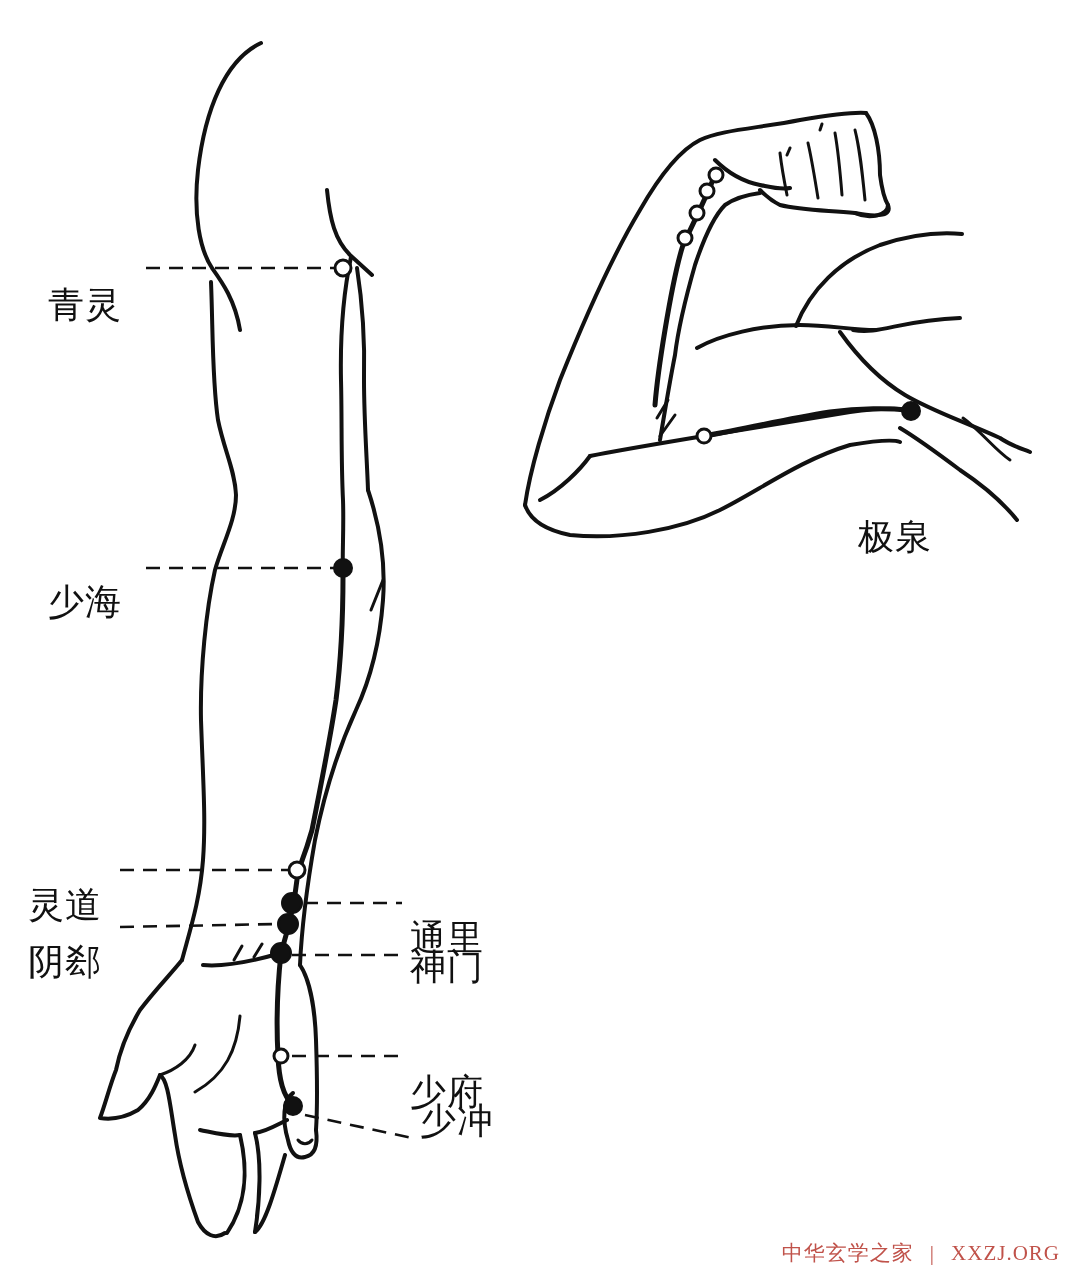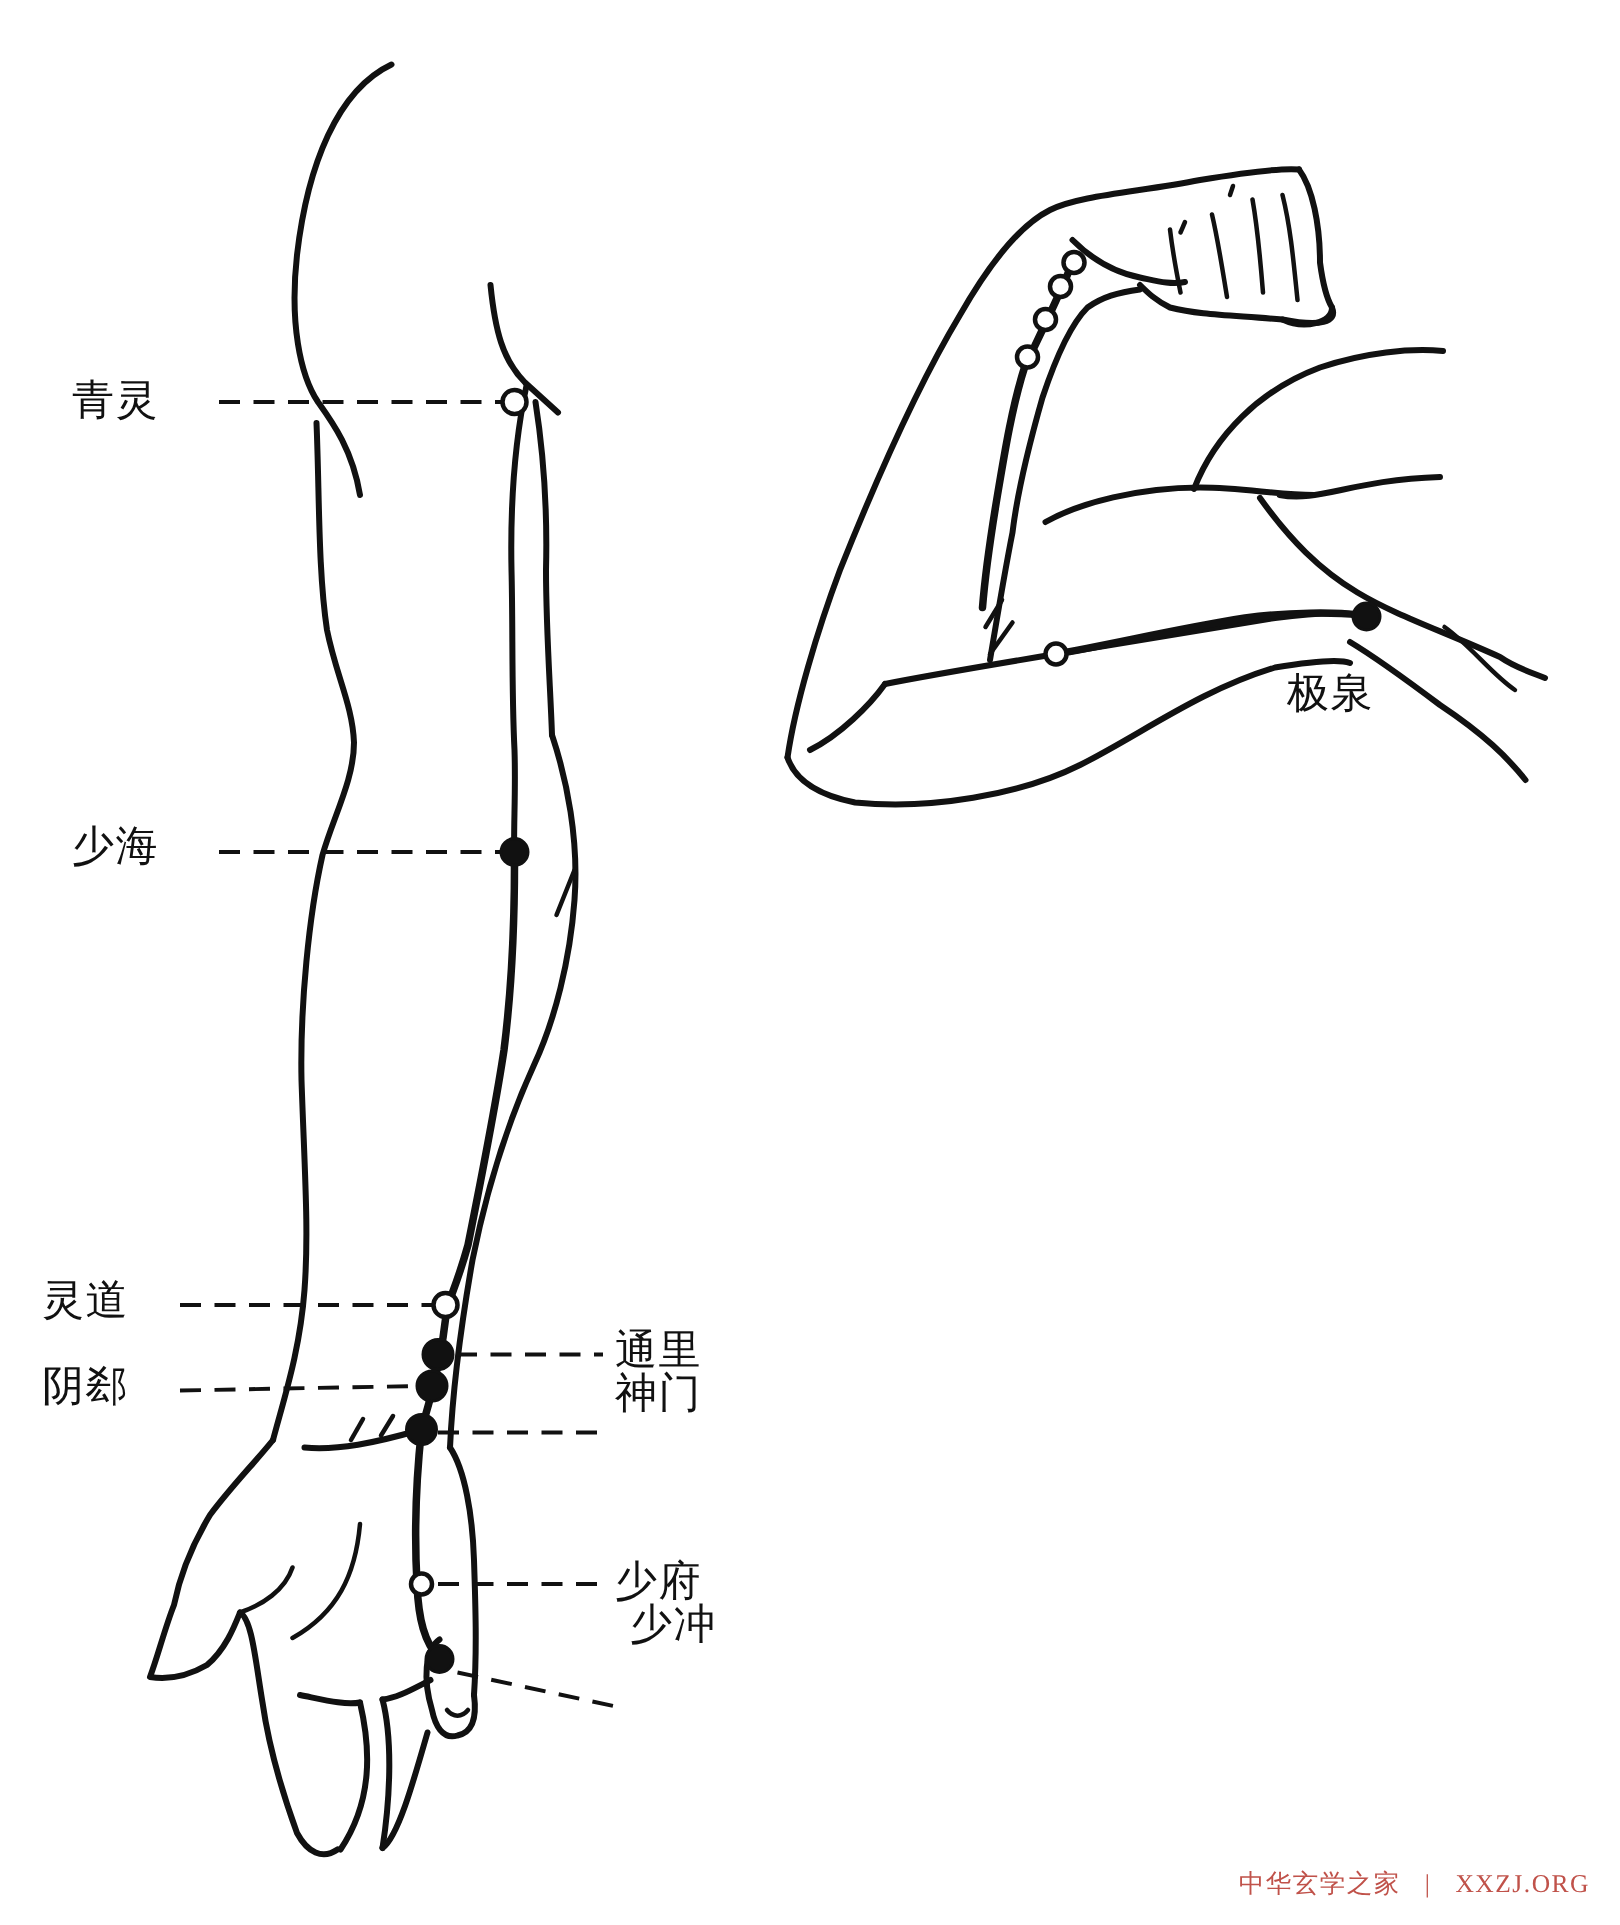--- a/index.html
+++ b/index.html
@@ -6,33 +6,34 @@
     body { width: 1080px; height: 1283px; position: relative; overflow: hidden; }
     #diagram { position: absolute; left: 0; top: 0; width: 1080px; height: 1283px; }
     .outline { fill: none; stroke: #111; stroke-width: 4; stroke-linecap: round; stroke-linejoin: round; }
     .thin { fill: none; stroke: #111; stroke-width: 3; stroke-linecap: round; }
     .meridian { fill: none; stroke: #111; stroke-width: 5; stroke-linecap: round; }
     .leader { fill: none; stroke: #111; stroke-width: 2.6; stroke-dasharray: 14 9; }
     .pt-open { fill: #fff; stroke: #111; stroke-width: 3; }
     .pt-solid { fill: #111; stroke: #111; stroke-width: 2; }
     .label {
       position: absolute;
-      font-family: Liberation Serif, serif;
-      font-size: 28px;
+      font-family: Liberation Mono, monospace;
+      font-size: 36px;
       line-height: 40px;
       color: #111;
       white-space: nowrap;
       letter-spacing: 1px;
+      margin-top: 40px;
     }
     .watermark {
       position: absolute;
       right: 20px;
       bottom: 16px;
       font-family: "Liberation Serif", "DejaVu Serif", serif;
-      font-size: 17px;
+      font-size: 21px;
       color: #c0524a;
       white-space: nowrap;
       letter-spacing: 1px;
     }
     .watermark .sep { margin: 0 16px; }
   </style>
 </head>
 <body>
 
 <svg id="diagram" viewBox="0 0 1080 1283" xmlns="http://www.w3.org/2000/svg">
@@ -146,17 +147,17 @@
 </svg>
 
 <div class="label" style="left:48px; top:248px;">青灵</div>
 <div class="label" style="left:48px; top:545px;text-align:right;">少海</div>
 <div class="label" style="left:28px; top:848px;">灵道</div>
 <div class="label" style="left:28px; top:905px;text-align:center;">阴郄</div>
 <div class="label" style="left:410px; top:881px;text-align:center;">通里</div>
 <div class="label" style="left:410px; top:910px;">神门</div>
 <div class="label" style="left:410px; top:1035px;">少府</div>
 <div class="label" style="left:420px; top:1064px;">少冲</div>
-<div class="label" style="left:858px; top:443px;">极泉</div>
+<div class="label" style="left:858px; top:480px;">极泉</div>
 
 <div class="watermark">
   <span>中华玄学之家</span><span class="sep">|</span><span>XXZJ.ORG</span>
 </div>
 
 </body></html>

